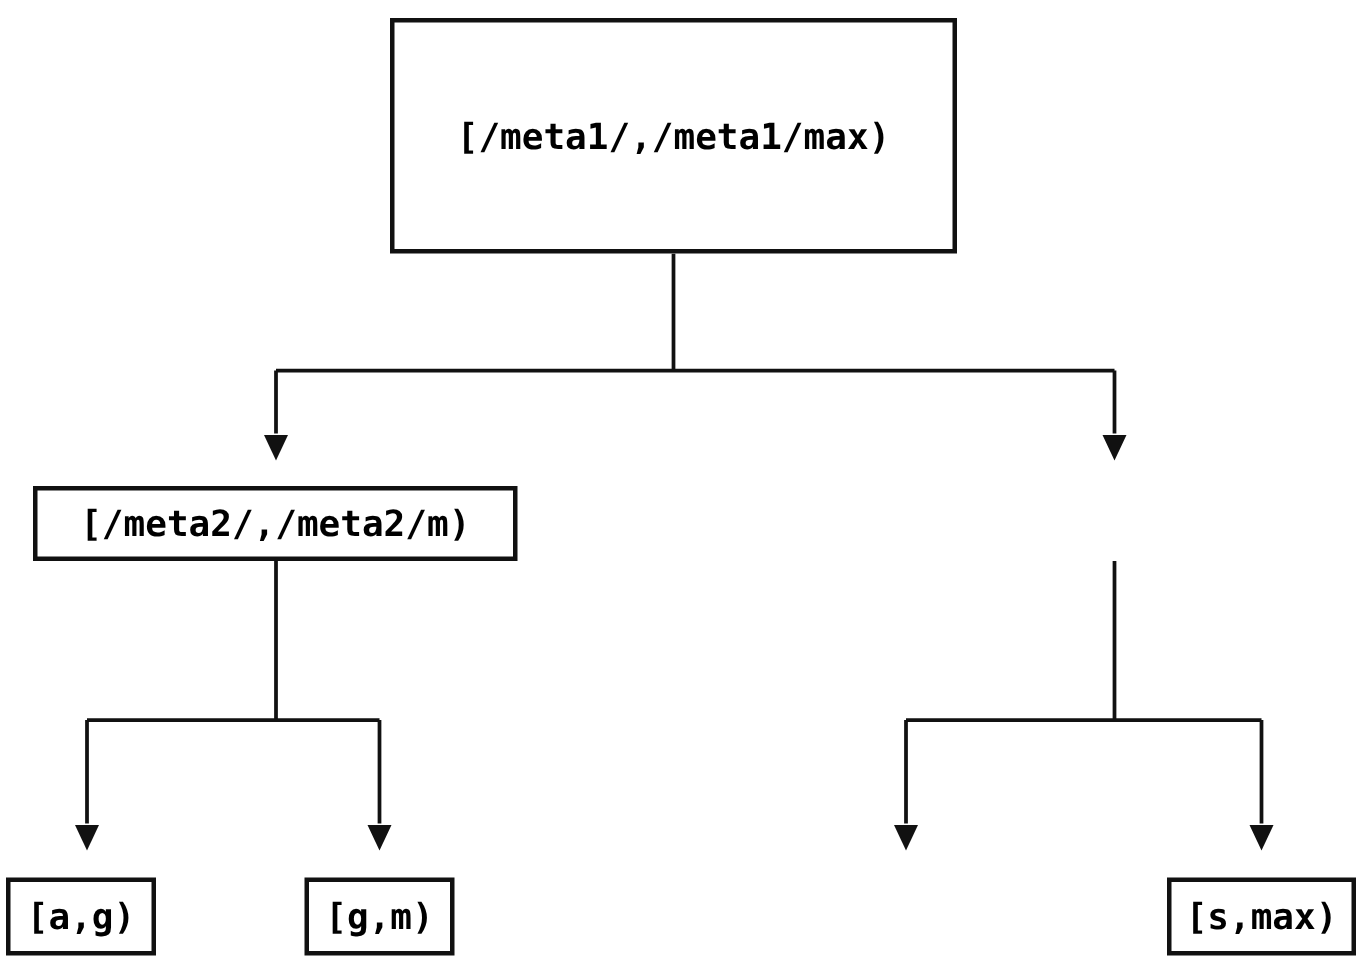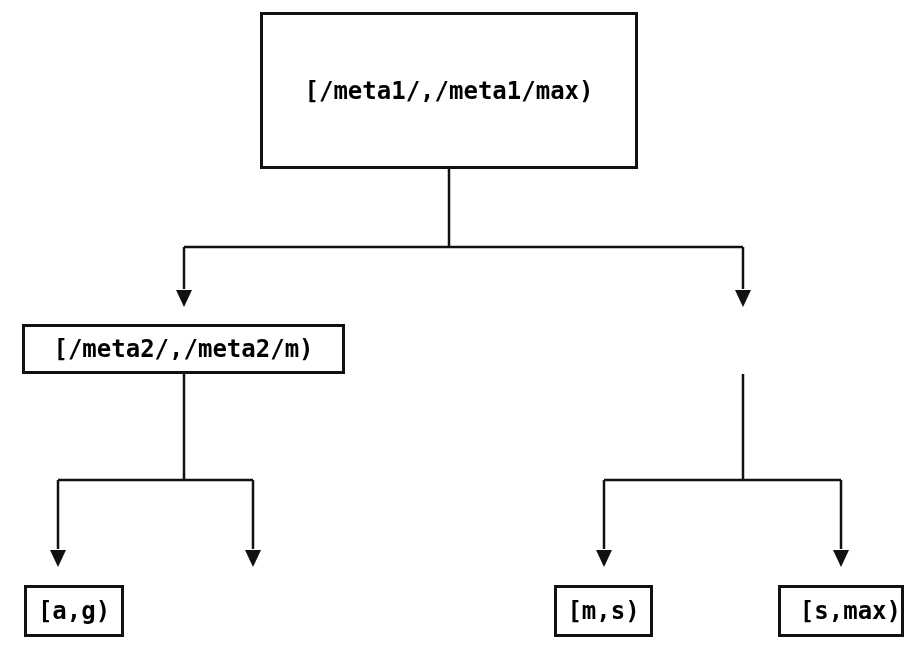--- a/index.html
+++ b/index.html
@@ -40,24 +40,24 @@
     align-items: center;
     justify-content: center;
     font-size: 24px;
     font-weight: bold;
     color: #000000;
     white-space: nowrap;
   }
   .node-root   { left: 260px; top: 12px;  width: 378px; height: 157px; }
   .node-left   { left: 22px;  top: 324px; width: 323px; height: 50px; justify-content: center; }
   .node-right  { left: 582px; top: 324px; width: 321px; height: 50px; }
-  .node-ag     { left: 24px;   top: 585px; width: 100px; height: 52px; }
+  .node-ag     { left: 4px;   top: 585px; width: 100px; height: 52px; }
   .node-gm     { left: 203px; top: 585px; width: 100px; height: 52px; }
   .node-ms     { left: 554px; top: 585px; width: 99px;  height: 52px; }
-  .node-smax   { left: 778px; top: 585px; width: 126px; height: 52px; justify-content: flex-end; }
+  .node-smax   { left: 778px; top: 585px; width: 126px; height: 52px; }
 </style>
 </head>
 <body>
 
 <div class="canvas">
 
   <svg class="edges" viewBox="0 0 912 652" xmlns="http://www.w3.org/2000/svg">
 
     <path d="M449,169 V247"></path>
     <path d="M184,247 H743"></path>
@@ -93,22 +93,22 @@
 
   <div class="node node-left">
     <span>[/meta2/,/meta2/m)</span>
   </div>
 
 
   <div class="node node-ag">
     <span>[a,g)</span>
   </div>
 
+  <div class="node node-gm">
+    <span>[g,m)</span>
+  </div>
 
-  <div class="node node-ms">
-    <span>[m,s)</span>
-  </div>
 
   <div class="node node-smax">
     <span>[s,max)</span>
   </div>
 
 </div>
 
 </body></html>

